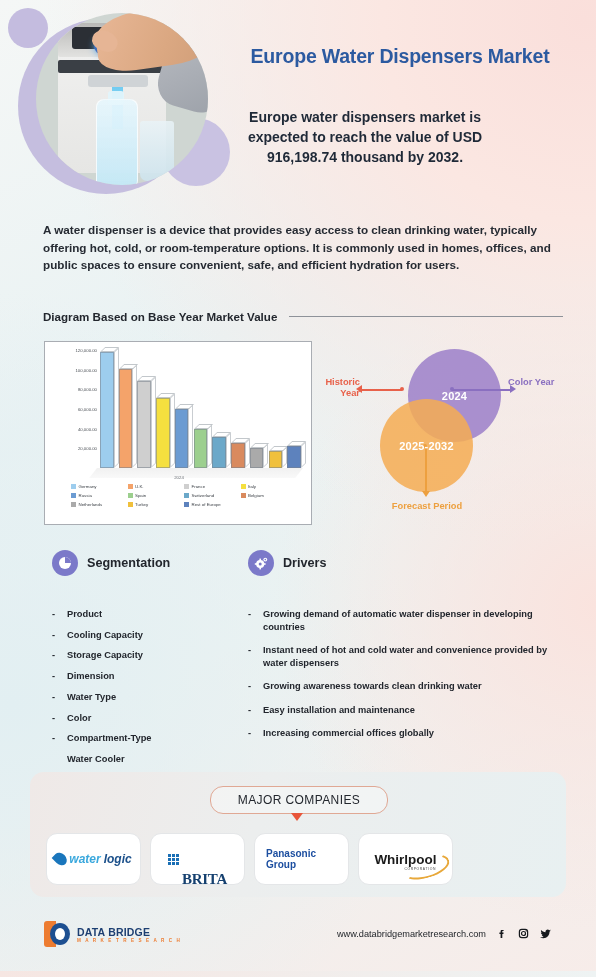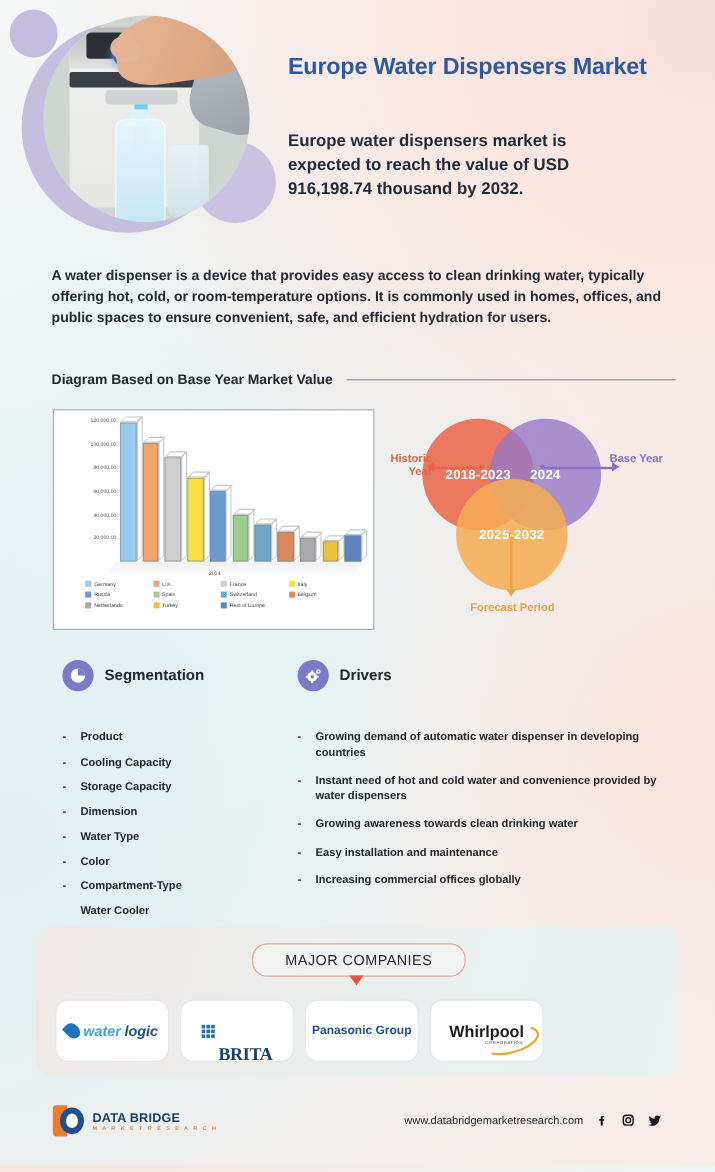--- a/index.html
+++ b/index.html
@@ -12,21 +12,21 @@
   .page{
     position:absolute;inset:0;
     background:
       radial-gradient(circle at 98% 2%, #fadfdb 0%, #fbe7e2 18%, rgba(251,231,226,0) 48%),
       radial-gradient(circle at 100% 62%, #fae3de 0%, rgba(250,227,222,0) 38%),
       radial-gradient(circle at 2% 72%, #e2eff2 0%, rgba(226,239,242,0) 45%),
       linear-gradient(155deg,#f5f7f6 0%,#e9f2f3 35%,#edf3f2 60%,#f7ece9 100%);
   }
 
   
-  .header{position:absolute;left:0;top:0;width:596px;height:210px;}
+  .header{position:absolute;left:0;top:0;width:596px;height:210px;text-align:center;}
   .deco-circle-sm{position:absolute;left:8px;top:8px;width:40px;height:40px;border-radius:50%;background:#c4bcdf;}
   .deco-ring{position:absolute;left:18px;top:18px;width:176px;height:176px;border-radius:50%;background:#c5bedf;}
   .deco-circle-r{position:absolute;left:162px;top:118px;width:68px;height:68px;border-radius:50%;background:#c9c2e2;}
   .photo{
     position:absolute;left:36px;top:13px;width:172px;height:172px;border-radius:50%;
     overflow:hidden;background:#cfd6d2;
   }
   .ph-wall{position:absolute;inset:0;background:linear-gradient(100deg,#9fb3a6 0%,#b9c4bd 28%,#e7e4df 55%,#c79a6a 88%,#b3apx 100%);}
   .ph-unit{position:absolute;left:22px;top:10px;width:108px;height:150px;background:linear-gradient(180deg,#d8d8d6 0%,#efefee 22%,#e6e6e4 100%);border-radius:4px;}
   .ph-top{position:absolute;left:22px;top:10px;width:116px;height:34px;background:linear-gradient(180deg,#b9b9b7,#e2e2e0);border-radius:6px 6px 2px 2px;}
@@ -138,21 +138,21 @@
   }
   .logo.ge{background:#1d3f72;border-color:#1d3f72;}
   .l-water{display:flex;align-items:center;gap:3px;}
   .drop{width:11px;height:14px;background:#1a76bc;border-radius:0 60% 60% 60%;transform:rotate(-45deg);}
   .l-water .t1{font-size:12px;font-style:italic;color:#3aa8dd;font-weight:bold;}
   .l-water .t2{font-size:12px;font-style:italic;color:#1a4f8a;font-weight:bold;}
   .l-brita{display:flex;align-items:center;gap:3px;}
   .brita-sq{display:grid;grid-template-columns:repeat(3,3px);grid-gap:1px;}
   .brita-sq i{width:3px;height:3px;background:#1a6fb5;display:block;}
   .l-brita .t{font-size:15px;font-weight:bold;color:#15406f;font-family:"Liberation Serif",serif;letter-spacing:-.3px;margin-top:40px;}
-  .l-pana{font-size:10px;font-weight:bold;color:#1d4fa0;}
+  .l-pana{font-size:10px;font-weight:bold;color:#1d4fa0;padding-left:11px;}
   .l-whirl{position:relative;font-size:13.5px;font-weight:bold;color:#1b1b1b;font-family:"Liberation Sans",sans-serif;}
   .l-whirl .swoosh{position:absolute;left:28px;top:4px;width:44px;height:18px;border:2px solid #e8a83a;border-radius:50%;border-left-color:transparent;border-top-color:transparent;transform:rotate(-16deg);}
   .l-whirl .sub{position:absolute;left:30px;top:15px;font-size:3.4px;letter-spacing:.6px;color:#444;font-weight:normal;}
   .l-ge{display:flex;align-items:center;gap:6px;}
   .ge-mark{width:17px;height:17px;border-radius:50%;border:1.4px solid #fff;display:flex;align-items:center;justify-content:center;font-size:7px;font-style:italic;color:#fff;font-family:"Liberation Serif",serif;}
   .ge-txt .t1{font-size:6px;font-weight:bold;color:#fff;letter-spacing:.5px;}
   .ge-txt .t2{font-size:4px;color:#c9d6e8;letter-spacing:.2px;}
 
   
   .footer{position:absolute;left:0;top:905px;width:596px;height:72px;}
@@ -316,40 +316,37 @@
           <span class="nm">Turkey</span>
         </div>
         <div class="lg">
           <span class="sw" style="background: rgb(93, 130, 189);"></span>
           <span class="nm">Rest of Europe</span>
         </div>
       </div>
   </div>
 
   <div class="venn">
-    <div class="vc vc-hist">
-        <span>2018-2023</span>
-      </div>
     <div class="vc vc-base">
         <span>2024</span>
       </div>
     <div class="vc vc-fore">
         <span>2025-2032</span>
       </div>
     <div class="arrow ar-hist"></div>
     <div class="arrow ar-base"></div>
     <div class="arrow ar-fore"></div>
     <div class="ah ah-l"></div>
     <div class="ah ah-r"></div>
     <div class="ah ah-d"></div>
     <div class="dot dot-h"></div>
     <div class="dot dot-b"></div>
     <div class="dot dot-f"></div>
     <div class="v-lbl v-hist">Historic Year</div>
-    <div class="v-lbl v-base">Base Year</div>
+    <div class="v-lbl v-base">Color Year</div>
     <div class="v-lbl v-fore">Forecast Period</div>
   </div>
 
   <div class="col col-seg">
     <div class="col-head">
       <div class="ic-circle">
         <svg width="14" height="14" viewBox="0 0 14 14">
             <circle cx="7" cy="7" r="6" fill="#fff"></circle>
             <path d="M7 7 L7 1 A6 6 0 0 1 13 7 Z" fill="#7b79c9"></path>
           </svg>

